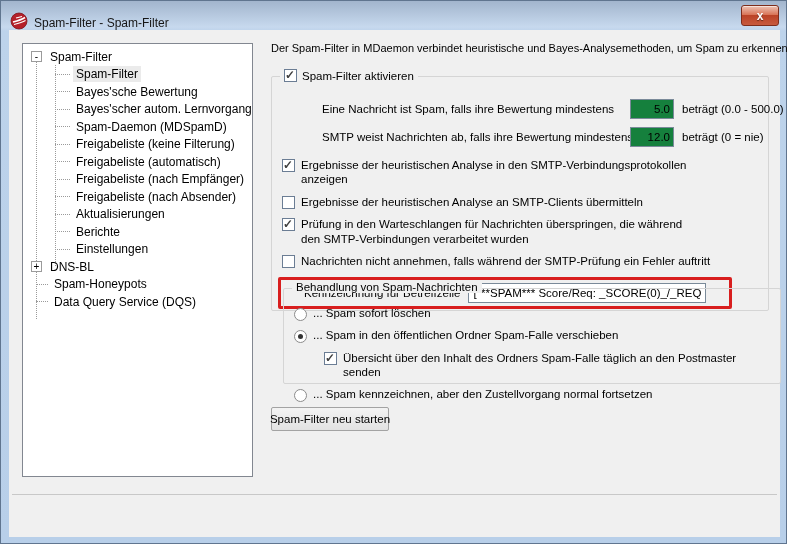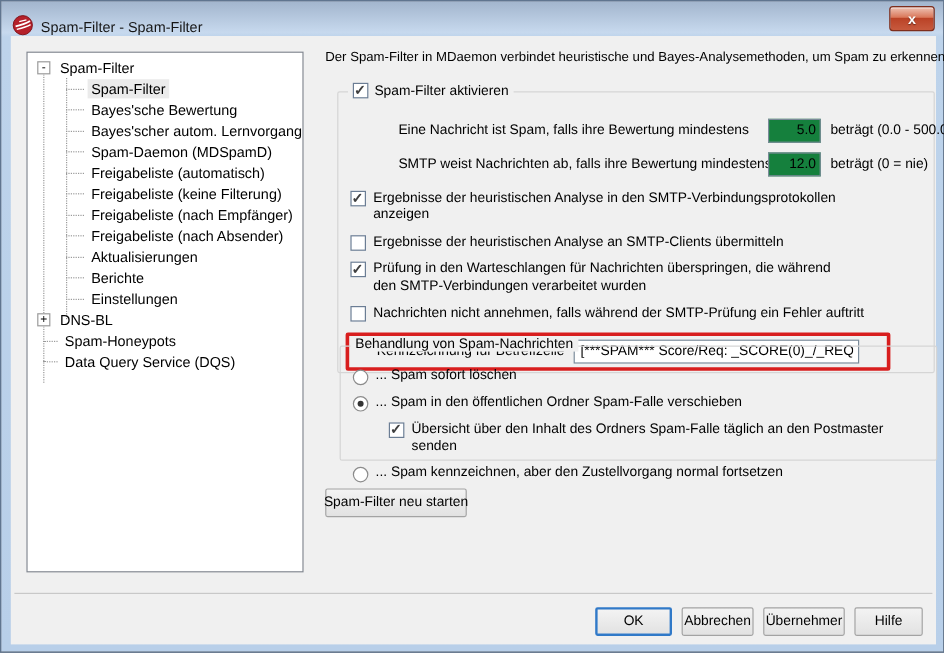--- a/index.html
+++ b/index.html
@@ -32,21 +32,21 @@
     font-size:10px; line-height:9px; text-align:center; flex:none; z-index:1; }
   .stub0 { width:12px; border-top:1px dotted #9a9a9a; margin-left:13px; margin-right:3px; flex:none; }
   .stub1 { width:15px; border-top:1px dotted #9a9a9a; margin-left:32px; margin-right:3px; flex:none; }
   .tree .lbl { padding:1px 3px; }
   .tree .selected .lbl { background:#ebebeb; }
 
   
   .desc { position:absolute; left:262px; top:12px; width:508px; font-size:11px; white-space:nowrap; }
 
   .groupbox { position:absolute; border:1px solid #d5d5d5; border-radius:2px; font-size:11.5px; }
-  .group1 { left:272px; top:46px; width:498px; height:235px; padding:10px 10px 0 10px; }
+  .group1 { left:262px; top:46px; width:498px; height:235px; padding:10px 10px 0 10px; }
   .group2 { left:274px; top:258px; width:498px; height:96px; padding:8px 10px 0 10px; }
   .group-label { position:absolute; top:-8px; left:8px; background:#f0f0f0; padding:0 4px;
     display:flex; align-items:center; gap:5px; white-space:nowrap; }
 
   .row { display:flex; align-items:center; margin-top:8px; }
   .field-label { width:308px; flex:none; white-space:nowrap;margin-left:40px; }
   .num-input { width:44px; height:20px; flex:none; border:1px solid #7a8a99; background:#15803d;
     text-align:right; padding:0 3px; font:11.5px "Liberation Sans", sans-serif; }
   .suffix { margin-left:8px; white-space:nowrap; }
 
@@ -119,25 +119,25 @@
         <li>
           <span class="stub1"></span>
           <span class="lbl">Bayes'scher autom. Lernvorgang</span>
         </li>
         <li>
           <span class="stub1"></span>
           <span class="lbl">Spam-Daemon (MDSpamD)</span>
         </li>
         <li>
           <span class="stub1"></span>
+          <span class="lbl">Freigabeliste (keine Filterung)</span>
+        </li>
+        <li>
+          <span class="stub1"></span>
           <span class="lbl">Freigabeliste (automatisch)</span>
-        </li>
-        <li>
-          <span class="stub1"></span>
-          <span class="lbl">Freigabeliste (keine Filterung)</span>
         </li>
         <li>
           <span class="stub1"></span>
           <span class="lbl">Freigabeliste (nach Empfänger)</span>
         </li>
         <li>
           <span class="stub1"></span>
           <span class="lbl">Freigabeliste (nach Absender)</span>
         </li>
         <li>
@@ -228,21 +228,15 @@
       <div class="check-row">
         <span class="rb"></span>
         <span>... Spam kennzeichnen, aber den Zustellvorgang normal fortsetzen</span>
       </div>
     </div>
 
     <button class="btn restart-btn">Spam-Filter neu starten</button>
 
     <div class="separator"></div>
 
-    <div class="footer">
-      <button class="btn btn-focus ok">OK</button>
-      <button class="btn cancel">Abbrechen</button>
-      <button class="btn apply">Übernehmer</button>
-      <button class="btn help">Hilfe</button>
-    </div>
 
   </div>
 </div>
 
 </body></html>

